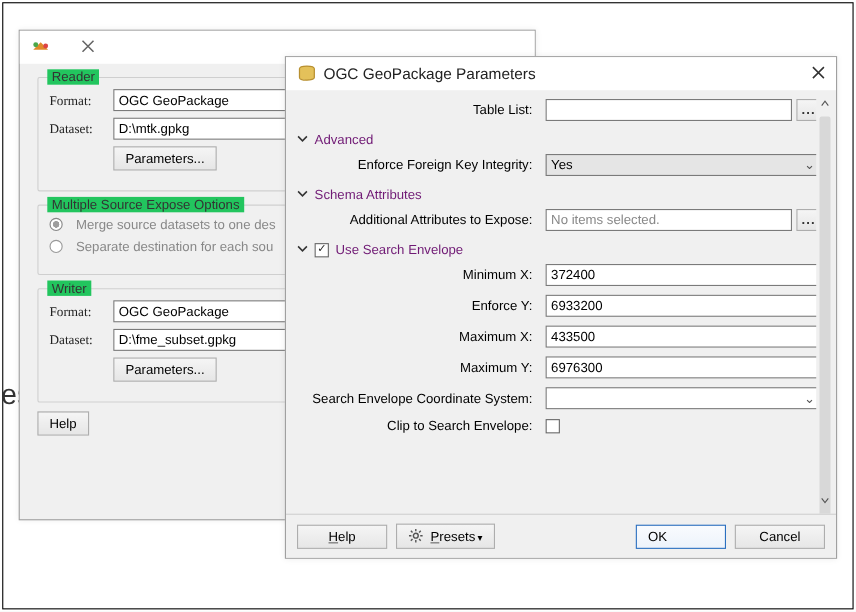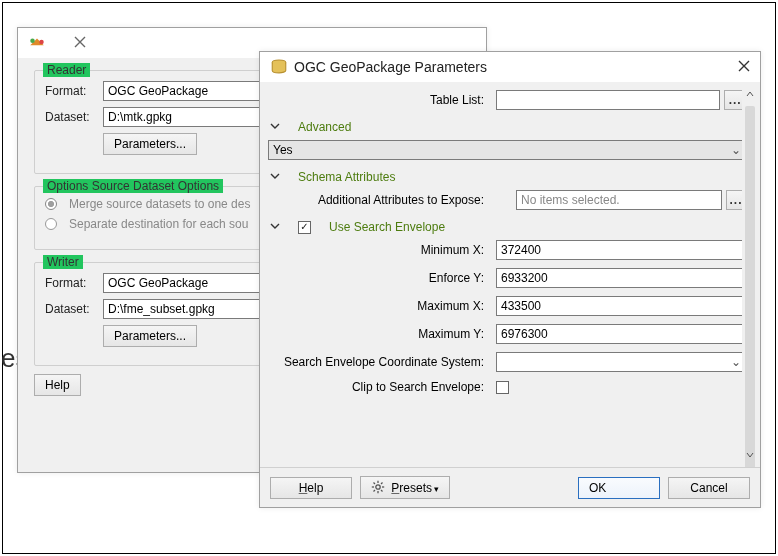--- a/index.html
+++ b/index.html
@@ -14,45 +14,45 @@
   .title-text { color: #6a6a6a; font-size: 14px; flex: 1; padding-left: 6px; }
   .title-text.dark { color: #222; }
   .title-icon { width: 18px; height: 18px; display: inline-flex; align-items: center; justify-content: center; }
   .title-close { width: 40px; text-align: right; color: #555; }
   .title-close svg { width: 12px; height: 12px; }
 
   .dlg1-body { padding: 12px 16px 16px 16px; }
   .fieldset { border: 1px solid #cfcfcf; border-radius: 2px; margin-bottom: 12px; padding: 10px 10px 12px 10px; position: relative; background: #f0f0f0; }
   .fieldset-label { position: absolute; top: -8px; left: 8px; background: #22c55e; padding: 0 4px; color: #333; }
   .row { display: flex; align-items: center; margin-bottom: 6px; gap: 6px; }
-  .lbl { width: 52px; color: #222; }
+  .lbl { width: 52px; color: #222; font-family: Liberation Serif, serif; }
   .inp { flex: 1; border: 1px solid #7a7a7a; background: #fff; padding: 2px 4px; height: 20px; }
   .btn { border: 1px solid #adadad; background: linear-gradient(#f5f5f5,#e6e6e6); padding: 3px 10px; min-width: 82px; text-align: center; cursor: default; }
   .disabled-text { color: #888; }
   .radio { width: 12px; height: 12px; border: 1px solid #999; border-radius: 50%; background: #fff; display: inline-block; margin-right: 6px; flex-shrink: 0; }
   .radio.sel { border-color: #888; background: radial-gradient(#9e9e9e 0 40%, #fff 45% 100%); }
 
   .dlg2-body { position: relative; padding: 0; height: calc(100% - 30px); display: flex; flex-direction: column; }
   .dlg2-content { flex: 1; position: relative; overflow: hidden; padding: 8px 14px 8px 8px; }
   .scrollbar-stub { position: absolute; right: 2px; top: 4px; bottom: 4px; width: 16px; background: #f0f0f0; }
   .scrollbar-arrow { position: absolute; left: 0; width: 16px; height: 16px; display: flex; align-items: center; justify-content: center; color: #555; }
   .sb-up { top: 0; } .sb-down { bottom: 0; }
   .scrollbar-thumb { position: absolute; left: 3px; top: 20px; width: 10px; height: 380px; background: #d8d8d8; border-radius: 2px; }
 
   .form-row { display: flex; align-items: center; margin-bottom: 8px; }
   .form-label { width: 228px; text-align: right; padding-right: 12px; color: #000000; }
   .form-field { flex: 1; display: flex; align-items: center; gap: 4px; }
   .text-input { border: 1px solid #7a7a7a; background: #fff; height: 20px; padding: 2px 4px; width: 100%; }
-  .placeholder { color: #888; margin-left: 20px; }
+  .placeholder { color: #888; }
   .browse-btn { width: 24px; height: 20px; border: 1px solid #adadad; background: linear-gradient(#f5f5f5,#e6e6e6); display: flex; align-items: center; justify-content: center; letter-spacing: 1px; font-weight: bold; color: #333; }
   .combo { border: 1px solid #7a7a7a; background: #e5e5e5; height: 20px; display: flex; align-items: center; padding: 0 4px; justify-content: space-between; width: 100%; }
   .combo.white { background: #fff; }
   .combo-arrow { color: #555; }
 
-  .section-hdr { display: flex; align-items: center; gap: 18px; margin: 10px 0 6px 2px; color: #4d7c0f; }
+  .section-hdr { display: flex; align-items: center; gap: 6px; margin: 10px 0 6px 2px; color: #701a75; }
   .chev { display: inline-block; }
   .chev svg { width: 10px; height: 10px; }
   .checkbox { width: 13px; height: 13px; border: 1px solid #666; background: #fff; display: inline-flex; align-items: center; justify-content: center; }
   .checkbox.checked::after { content: "✓"; font-size: 10px; color: #222; line-height: 1; }
 
   .dlg2-footer { border-top: 1px solid #d0d0d0; padding: 8px 10px; display: flex; align-items: center; gap: 8px; background: #f0f0f0; }
   .footer-spacer { flex: 1; }
   .btn-primary { border: 1px solid #2a6fc0; background: linear-gradient(#f9fbfe,#edf3fb); min-width: 82px; padding: 3px 10px; text-align: left; color: #000; }
   .gear { width: 14px; height: 14px; display: inline-block; vertical-align: -2px; margin-right: 3px; }
   .caret-down { font-size: 9px; margin-left: 2px; }
@@ -96,21 +96,21 @@
       </div>
       <div class="row" style="margin-top:4px">
         <span class="lbl"></span>
         <span class="btn">Parameters...</span>
         <span style="flex:1"></span>
         <span>Coord. System</span>
       </div>
     </div>
 
     <div class="fieldset">
-      <span class="fieldset-label">Options Source Dataset Options</span>
+      <span class="fieldset-label">Multiple Source Expose Options</span>
       <div class="row">
         <span class="radio sel"></span>
         <span class="disabled-text">Merge source datasets to one des</span>
       </div>
       <div class="row">
         <span class="radio"></span>
         <span class="disabled-text">Separate destination for each sou</span>
       </div>
     </div>
 
@@ -167,20 +167,21 @@
       </div>
 
       <div class="section-hdr">
         <span class="chev"><svg viewBox="0 0 10 10">
                 <path d="M1 3 L5 7 L9 3" fill="none" stroke="#333" stroke-width="1.4"></path>
               </svg></span>
         <span>Advanced</span>
       </div>
 
       <div class="form-row">
+        <span class="form-label">Enforce Foreign Key Integrity:</span>
         <div class="form-field">
           <div class="combo">
             <span>Yes</span>
             <span class="combo-arrow">⌄</span>
           </div>
         </div>
       </div>
 
       <div class="section-hdr">
         <span class="chev"><svg viewBox="0 0 10 10">

